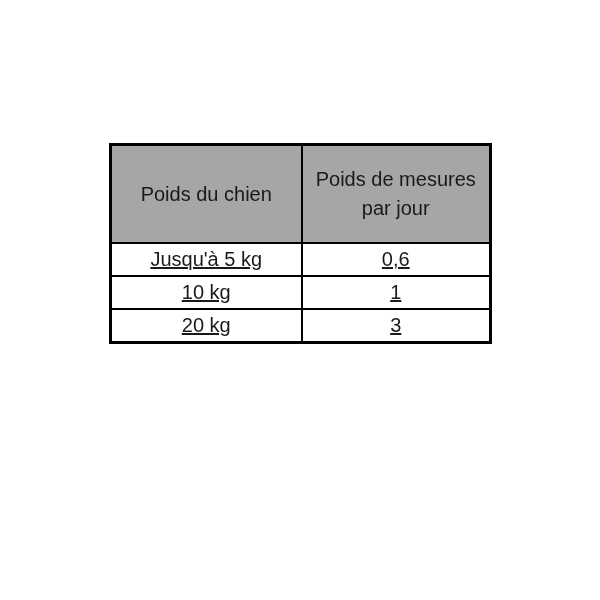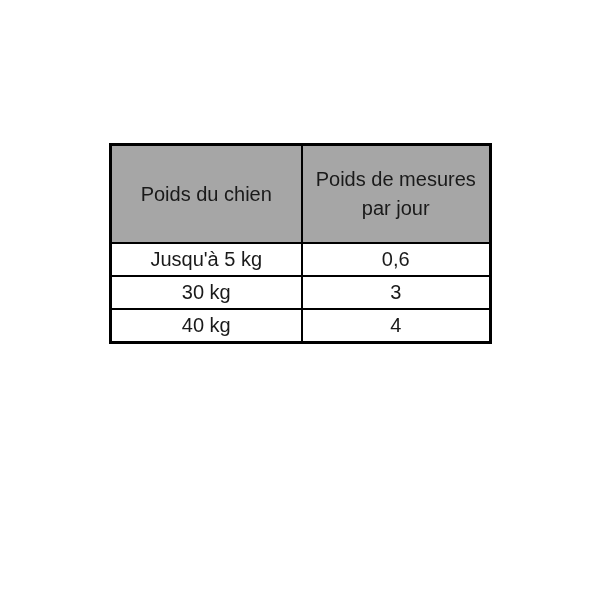--- a/index.html
+++ b/index.html
@@ -40,20 +40,21 @@
   }
   table.dosage th{
     background:var(--header-bg);
     font-weight:normal;
     height:96px;
     line-height:1.45;
   }
   table.dosage td{
     height:31px;
     background:var(--bg);
+    text-decoration:underline;
   }
   col.c1{width:191px;}
   col.c2{width:189px;}
 </style>
 </head>
 <body>
 
 <div class="canvas">
   <table class="dosage">
     <colgroup>
@@ -65,22 +66,22 @@
         <th>Poids du chien</th>
         <th>Poids de mesures par jour</th>
       </tr>
     </thead>
     <tbody>
       <tr>
         <td>Jusqu'à 5 kg</td>
         <td>0,6</td>
       </tr>
       <tr>
-        <td>30 kg</td>
-        <td>3</td>
+        <td>10 kg</td>
+        <td>1</td>
       </tr>
       <tr>
-        <td>40 kg</td>
-        <td>4</td>
+        <td>20 kg</td>
+        <td>3</td>
       </tr>
     </tbody>
   </table>
 </div>
 
 </body></html>

